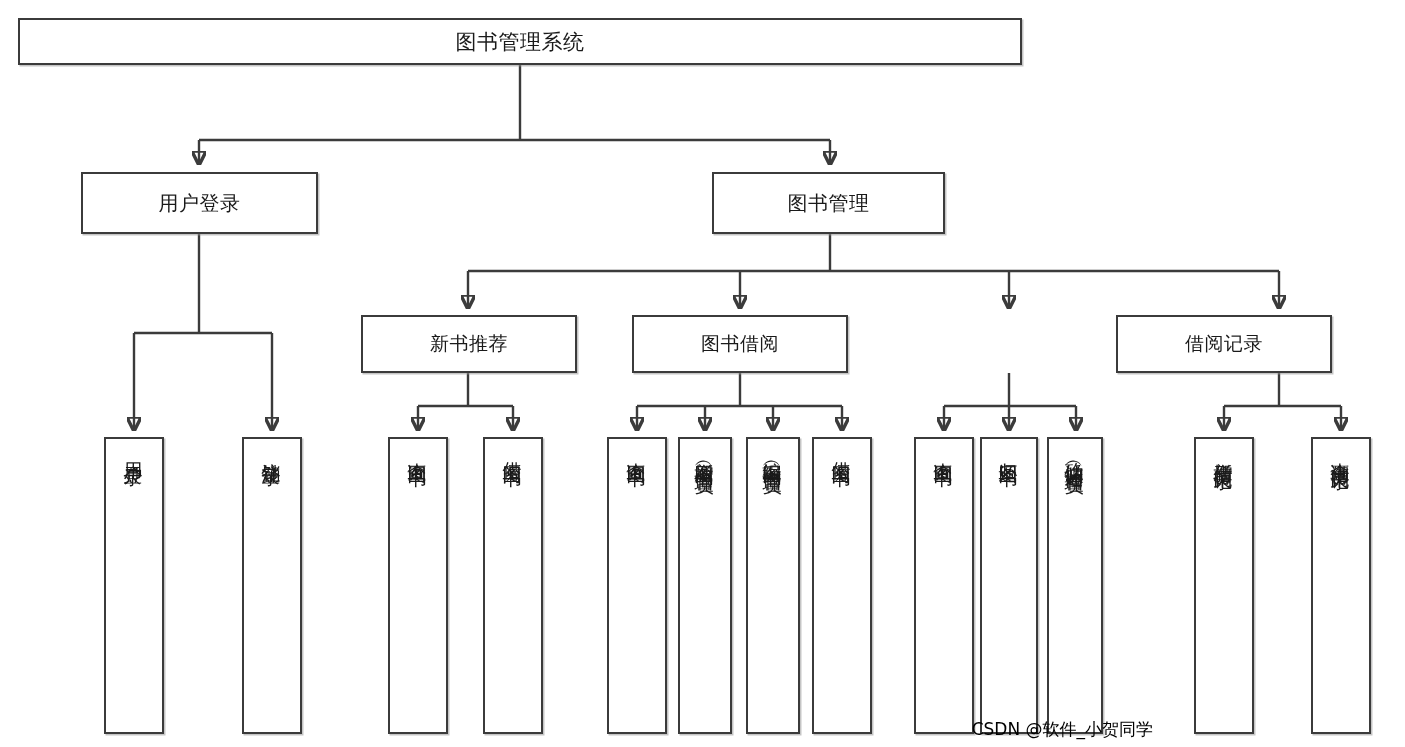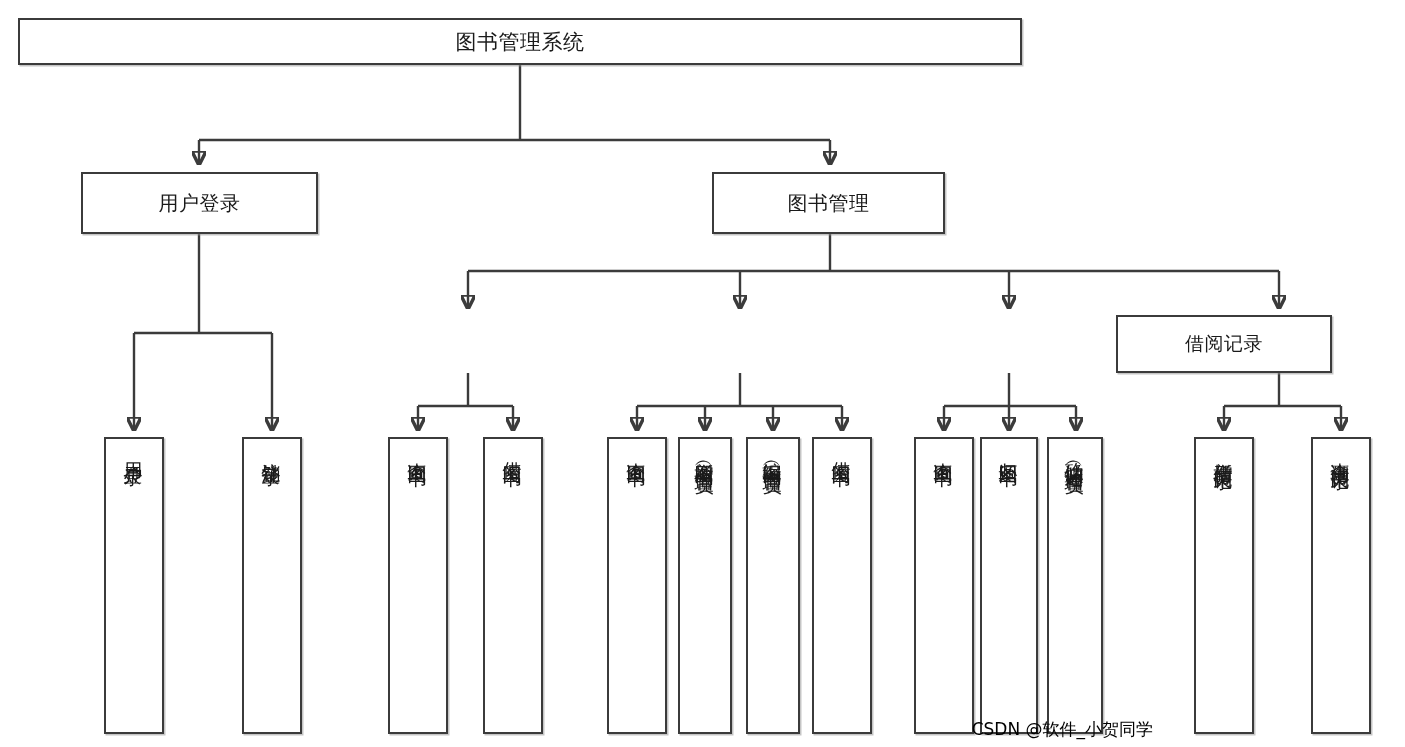--- a/index.html
+++ b/index.html
@@ -135,20 +135,26 @@
     <span class="node-label">图书管理系统</span>
   </div>
 
   <div class="node-box node-l2" style="left:81px; top:172px; width:237px; height:62px;">
     <span class="node-label">用户登录</span>
   </div>
   <div class="node-box node-l2" style="left:712px; top:172px; width:233px; height:62px;">
     <span class="node-label">图书管理</span>
   </div>
 
+  <div class="node-box node-l3" style="left:361px; top:315px; width:216px; height:58px;">
+    <span class="node-label">新书推荐</span>
+  </div>
+  <div class="node-box node-l3" style="left:632px; top:315px; width:216px; height:58px;">
+    <span class="node-label">图书借阅</span>
+  </div>
   <div class="node-box node-l3" style="left:1116px; top:315px; width:216px; height:58px;">
     <span class="node-label">借阅记录</span>
   </div>
 
   <div class="node-box node-leaf" style="left:104px; top:437px; width:60px; height:297px;">
     <span class="node-label">用户登录</span>
   </div>
   <div class="node-box node-leaf" style="left:242px; top:437px; width:60px; height:297px;">
     <span class="node-label">注销登录</span>
   </div>

